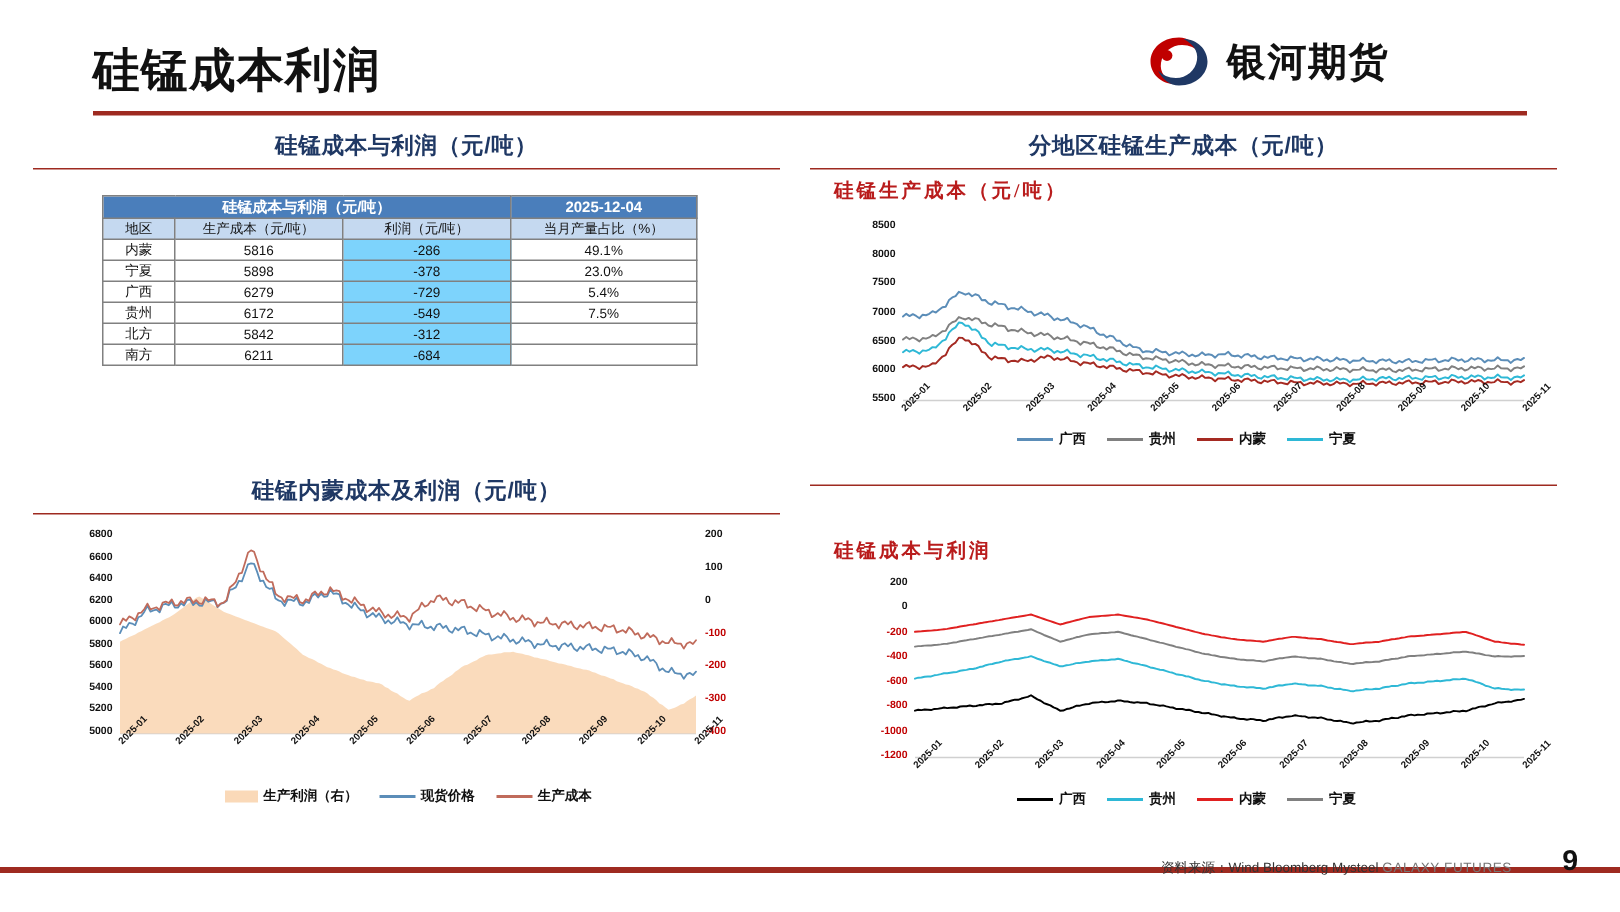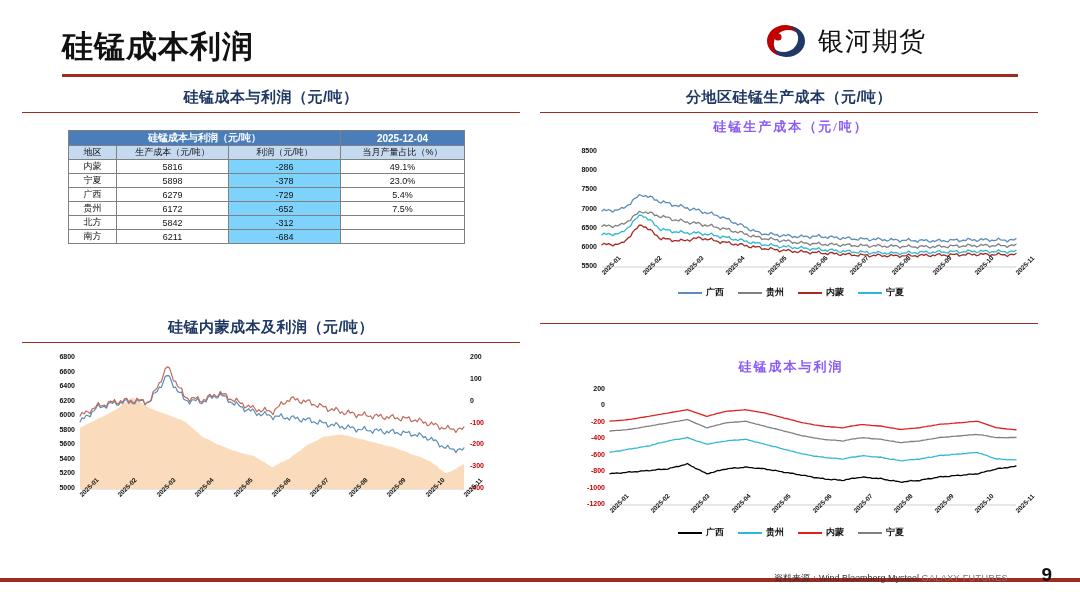--- a/index.html
+++ b/index.html
@@ -12,21 +12,21 @@
   #page-title {
     position:absolute; left:62px; top:26px;
     font-size:31px; font-weight:bold; color:#111; letter-spacing:1px;
   }
   #title-rule {
     position:absolute; left:62px; top:74px; width:956px; height:3px;
     background:#9e2a20;
   }
   #brand { position:absolute; right:42px; top:22px; display:flex; align-items:center; gap:10px; }
   #brand-mark { width:44px; height:38px; }
-  #brand-text { font-size:26px; font-weight:normal; color:#111; letter-spacing:1px;text-align:right; }
+  #brand-text { font-size:26px; font-weight:bold; color:#111; letter-spacing:1px;text-align:right; }
 
   
   .panel { position:absolute; }
   .panel-head { text-align:center; }
   .panel-head .ph-title {
     font-size:15px; font-weight:bold; color:#1f3864; letter-spacing:.5px;
   }
   .panel-head .ph-rule { margin-top:5px; height:1px; background:#9e2a20; }
 
   #panel-tl { left:22px;  top:88px;  width:498px; }
@@ -48,21 +48,21 @@
   .tb-sub   { background:#c5d9f0; color:#111; font-size:9px; }
   .tb-profit{ background:#7dd3fc; }
   .col-region { width:48px; }
   .col-cost   { width:112px; }
   .col-profit { width:112px; }
   .col-share  { width:124px; }
 
   
   .chart { position:absolute; }
   .chart-title {
-    text-align:center; font-size:13px; color:#8b5cf6; letter-spacing:2px;
+    text-align:left; font-size:13px; color:#b91c1c; letter-spacing:2px;
     font-family:"Liberation Serif", serif; font-weight:bold;
   }
   .plot { position:relative; }
   .ytick, .ytick-r {
     position:absolute; font-size:7px; color:#111; white-space:nowrap;
     font-weight:bold;
   }
   .ytick { text-align:right; }
   .ytick.neg, .ytick-r.neg { color:#c00000; }
   .xtick {
@@ -142,21 +142,21 @@
     </tr>
     <tr>
       <td>广西</td>
       <td>6279</td>
       <td class="tb-profit">-729</td>
       <td>5.4%</td>
     </tr>
     <tr>
       <td>贵州</td>
       <td>6172</td>
-      <td class="tb-profit">-652</td>
+      <td class="tb-profit">-549</td>
       <td>7.5%</td>
     </tr>
     <tr>
       <td>北方</td>
       <td>5842</td>
       <td class="tb-profit">-312</td>
       <td></td>
     </tr>
     <tr>
       <td>南方</td>
@@ -260,20 +260,34 @@
       <div class="xtick" style="left: 120.8px; top: 141px;">2025-03</div>
       <div class="xtick" style="left: 159.2px; top: 141px;">2025-04</div>
       <div class="xtick" style="left: 197.6px; top: 141px;">2025-05</div>
       <div class="xtick" style="left: 236px; top: 141px;">2025-06</div>
       <div class="xtick" style="left: 274.4px; top: 141px;">2025-07</div>
       <div class="xtick" style="left: 312.8px; top: 141px;">2025-08</div>
       <div class="xtick" style="left: 351.2px; top: 141px;">2025-09</div>
       <div class="xtick" style="left: 389.6px; top: 141px;">2025-10</div>
       <div class="xtick" style="left: 428px; top: 141px;">2025-11</div>
     </div>
+  <div class="legend" id="legend-im" style="top:172px; left:0;">
+      <div class="li">
+        <span class="swatch-area" style="background: rgb(250, 217, 184);"></span>
+        <span>生产利润（右）</span>
+      </div>
+      <div class="li">
+        <span class="swatch-line" style="background: rgb(91, 141, 184);"></span>
+        <span>现货价格</span>
+      </div>
+      <div class="li">
+        <span class="swatch-line" style="background: rgb(192, 107, 91);"></span>
+        <span>生产成本</span>
+      </div>
+    </div>
 </div>
 
 <div class="panel" id="panel-br">
   <div class="panel-head">
     <div class="ph-rule"></div>
   </div>
 </div>
 
 <div class="chart" id="chart-profit" style="left:556px; top:358px; width:470px; height:190px;">
   <div class="chart-title">硅锰成本与利润</div>

